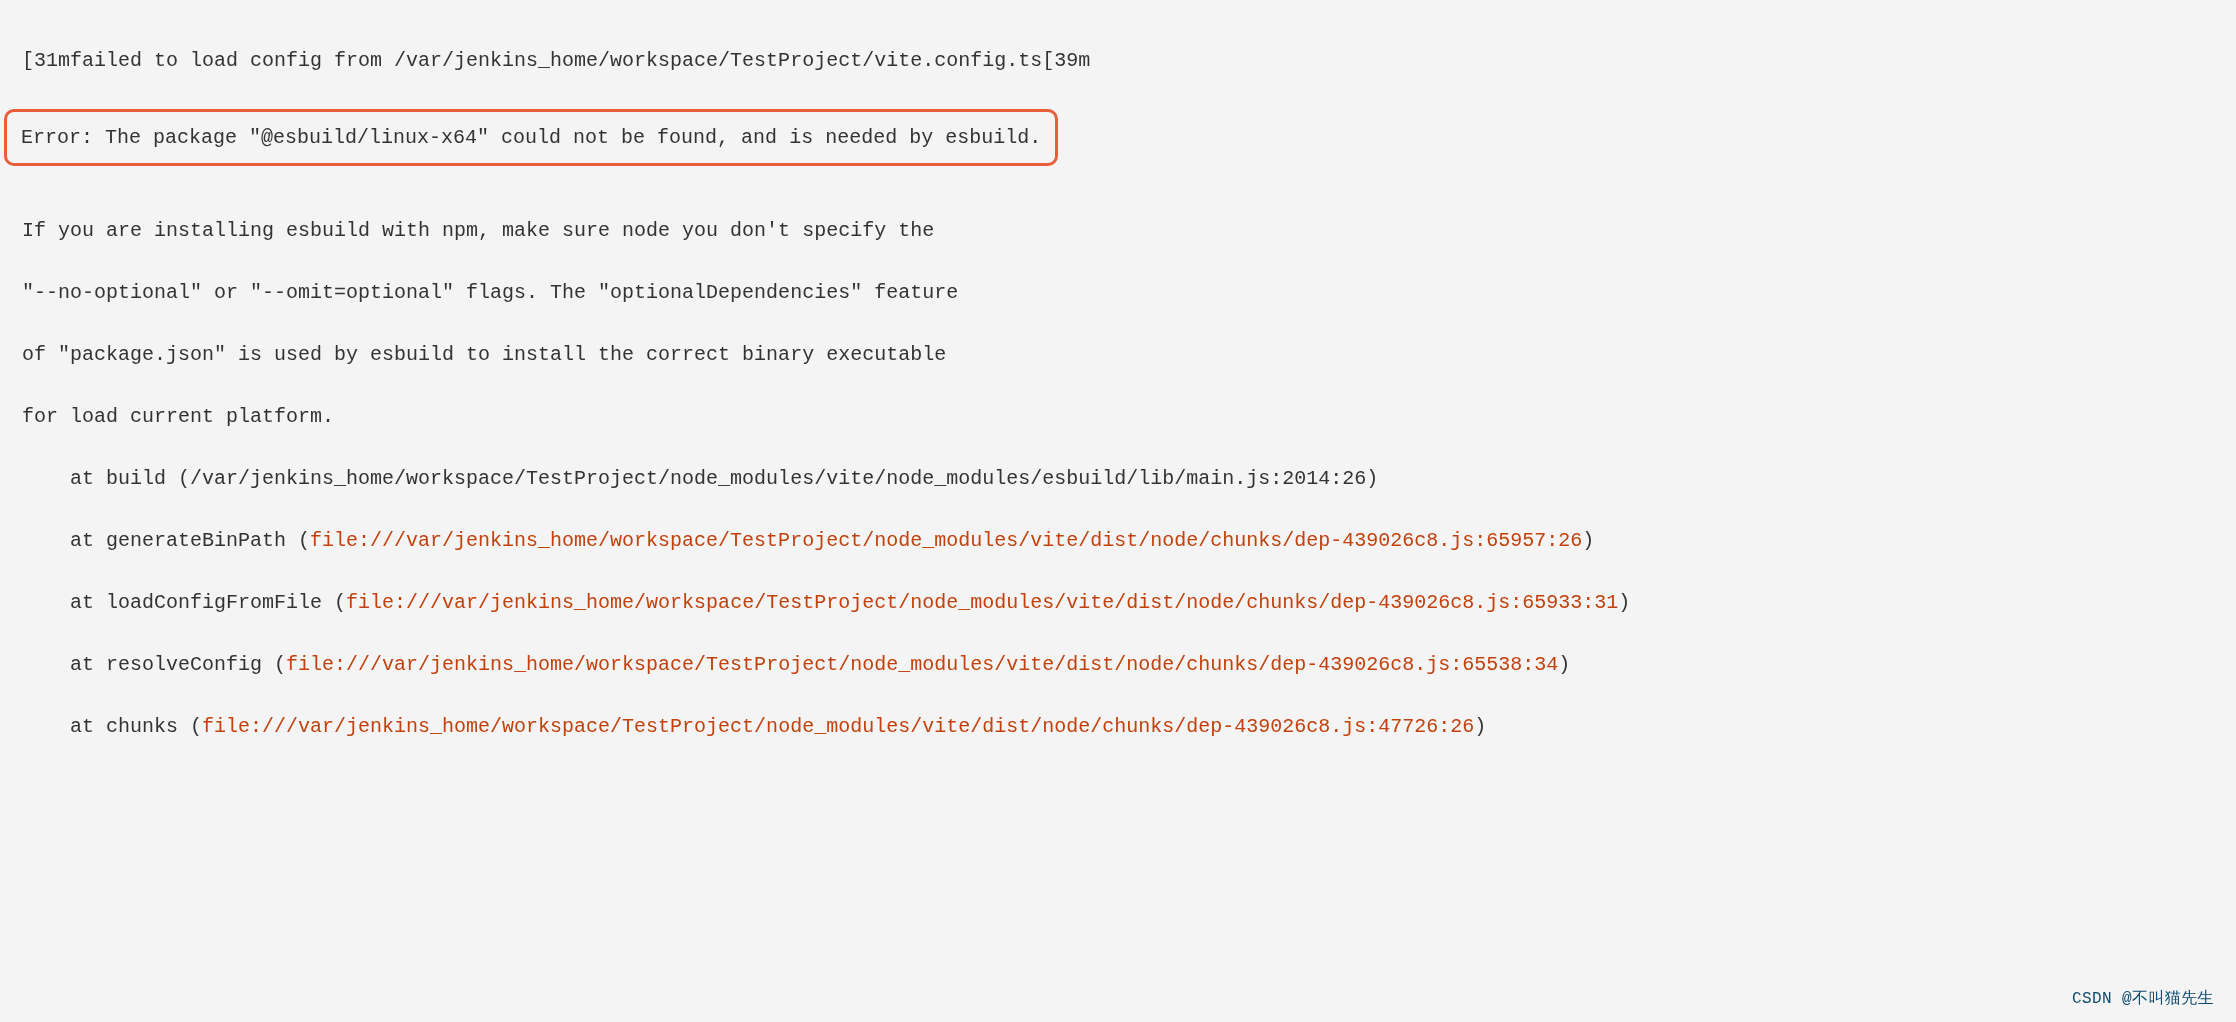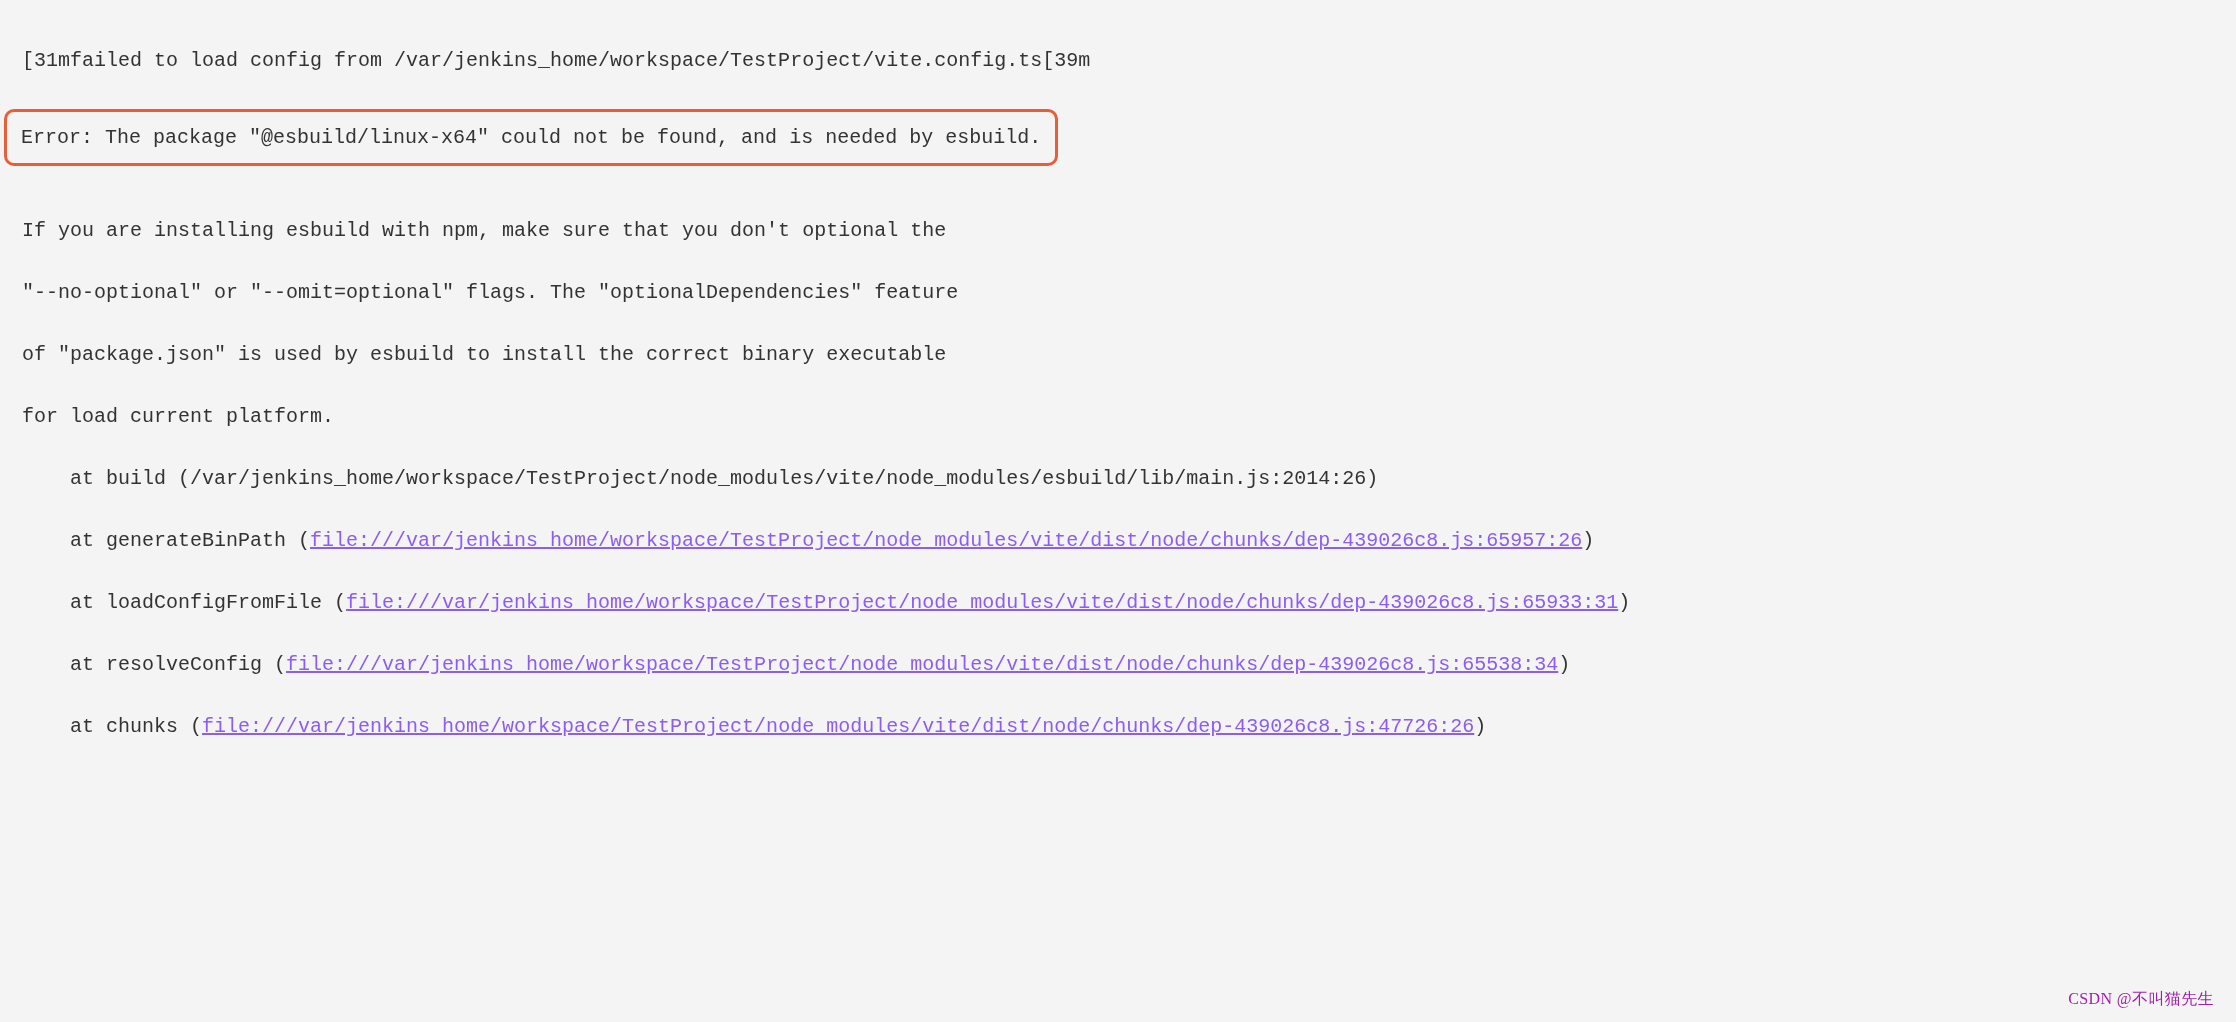--- a/index.html
+++ b/index.html
@@ -17,42 +17,42 @@
   }
   .highlight-box {
     border: 3px solid #e85d3a;
     border-radius: 10px;
     padding: 10px 14px;
     margin: 2px 0 18px 0;
     display: block;
     width: fit-content;
     white-space: pre;
   }
-  .link { color: #8b5cf6; text-decoration: underline; }
+  .link { color: #c2410c; }
   .watermark {
     position: fixed;
     bottom: 10px;
     right: 22px;
-    font-family: Liberation Serif, serif;
+    font-family: Liberation Mono, monospace;
     font-size: 16px;
-    color: #a21caf;
+    color: #0c4a6e;
     letter-spacing: 0.4px;
   }
 </style>
 </head>
 <body>
 
 <div class="term">
 <div>[31mfailed to load config from /var/jenkins_home/workspace/TestProject/vite.config.ts[39m</div>
 </div>
 
 <div class="highlight-box"><span>Error: The package "@esbuild/linux-x64" could not be found, and is needed by esbuild.</span></div>
 
 <div class="term">
-<div>If you are installing esbuild with npm, make sure that you don't optional the</div>
+<div>If you are installing esbuild with npm, make sure node you don't specify the</div>
 <div>"--no-optional" or "--omit=optional" flags. The "optionalDependencies" feature</div>
 <div>of "package.json" is used by esbuild to install the correct binary executable</div>
 <div>for load current platform.</div>
 <div>    at build (/var/jenkins_home/workspace/TestProject/node_modules/vite/node_modules/esbuild/lib/main.js:2014:26)</div>
 <div><span>    at generateBinPath (</span><span class="link">file:///var/jenkins_home/workspace/TestProject/node_modules/vite/dist/node/chunks/dep-439026c8.js:65957:26</span><span>)</span></div>
 <div><span>    at loadConfigFromFile (</span><span class="link">file:///var/jenkins_home/workspace/TestProject/node_modules/vite/dist/node/chunks/dep-439026c8.js:65933:31</span><span>)</span></div>
 <div><span>    at resolveConfig (</span><span class="link">file:///var/jenkins_home/workspace/TestProject/node_modules/vite/dist/node/chunks/dep-439026c8.js:65538:34</span><span>)</span></div>
 <div><span>    at chunks (</span><span class="link">file:///var/jenkins_home/workspace/TestProject/node_modules/vite/dist/node/chunks/dep-439026c8.js:47726:26</span><span>)</span></div>
 <div></div>
 

